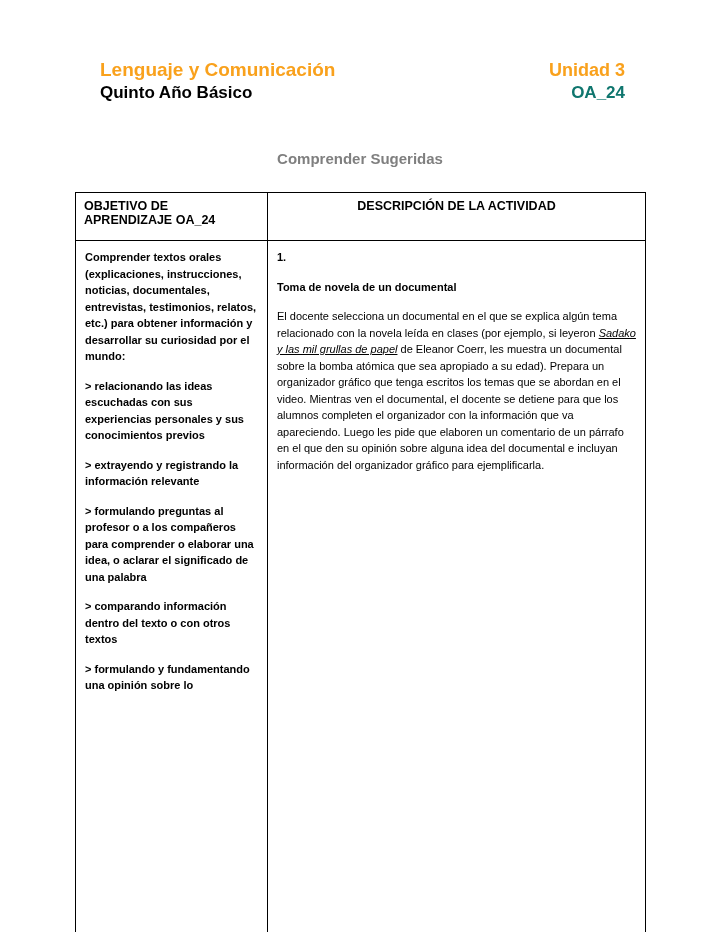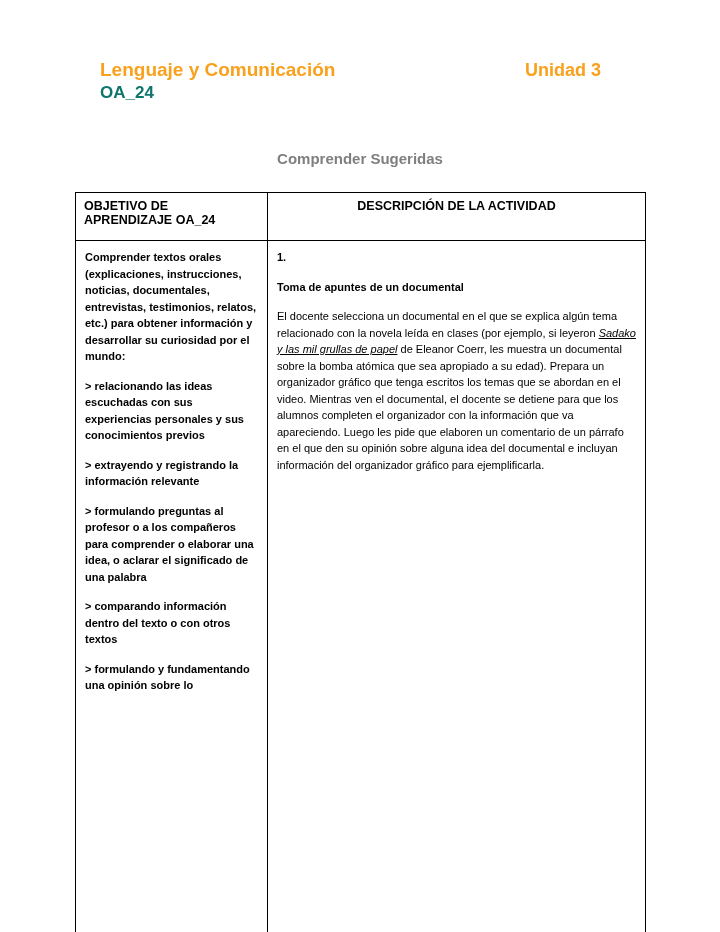--- a/index.html
+++ b/index.html
@@ -23,21 +23,21 @@
   .doc-header {
     padding: 42px 95px 0 100px;
   }
   .header-row {
     display: flex;
     justify-content: space-between;
     align-items: baseline;
   }
   .header-right {
     width: 100px;
-    text-align: left;
+    text-align: right;
   }
   .subject-title {
     font-size: 19px;
     font-weight: bold;
     color: #F9A11C;
     line-height: 1.25;
   }
   .unit-label {
     font-size: 18px;
     font-weight: bold;
@@ -113,20 +113,21 @@
 <div class="page">
 
   <header class="doc-header">
     <div class="header-row">
       <div class="subject-title">Lenguaje y Comunicación</div>
       <div class="header-right">
         <div class="unit-label">Unidad 3</div>
       </div>
     </div>
     <div class="header-row">
+      <div class="grade-label">Quinto Año Básico</div>
       <div class="header-right">
         <div class="oa-label">OA_24</div>
       </div>
     </div>
   </header>
 
   <h2 class="doc-title">Comprender Sugeridas</h2>
 
   <table class="activity-table">
     <colgroup>
@@ -144,20 +145,20 @@
         <td class="objective-cell">
           <p>Comprender textos orales (explicaciones, instrucciones, noticias, documentales, entrevistas, testimonios, relatos, etc.) para obtener información y desarrollar su curiosidad por el mundo:</p>
           <p>&gt; relacionando las ideas escuchadas con sus experiencias personales y sus conocimientos previos</p>
           <p>&gt; extrayendo y registrando la información relevante</p>
           <p>&gt; formulando preguntas al profesor o a los compañeros para comprender o elaborar una idea, o aclarar el significado de una palabra</p>
           <p>&gt; comparando información dentro del texto o con otros textos</p>
           <p>&gt; formulando y fundamentando una opinión sobre lo</p>
         </td>
         <td class="description-cell">
           <p class="bold">1.</p>
-          <p class="bold">Toma de apuntes de un documental</p>
+          <p class="bold">Toma de novela de un documental</p>
           <p><span>El docente selecciona un documental en el que se explica algún tema relacionado con la novela leída en clases (por ejemplo, si leyeron </span><span class="italic">Sadako y las mil grullas de papel</span><span> de Eleanor Coerr, les muestra un documental sobre la bomba atómica que sea apropiado a su edad). Prepara un organizador gráfico que tenga escritos los temas que se abordan en el video. Mientras ven el documental, el docente se detiene para que los alumnos completen el organizador con la información que va apareciendo. Luego les pide que elaboren un comentario de un párrafo en el que den su opinión sobre alguna idea del documental e incluyan información del organizador gráfico para ejemplificarla.</span></p>
         </td>
       </tr>
     </tbody>
   </table>
 
 </div>
 
 </body></html>

